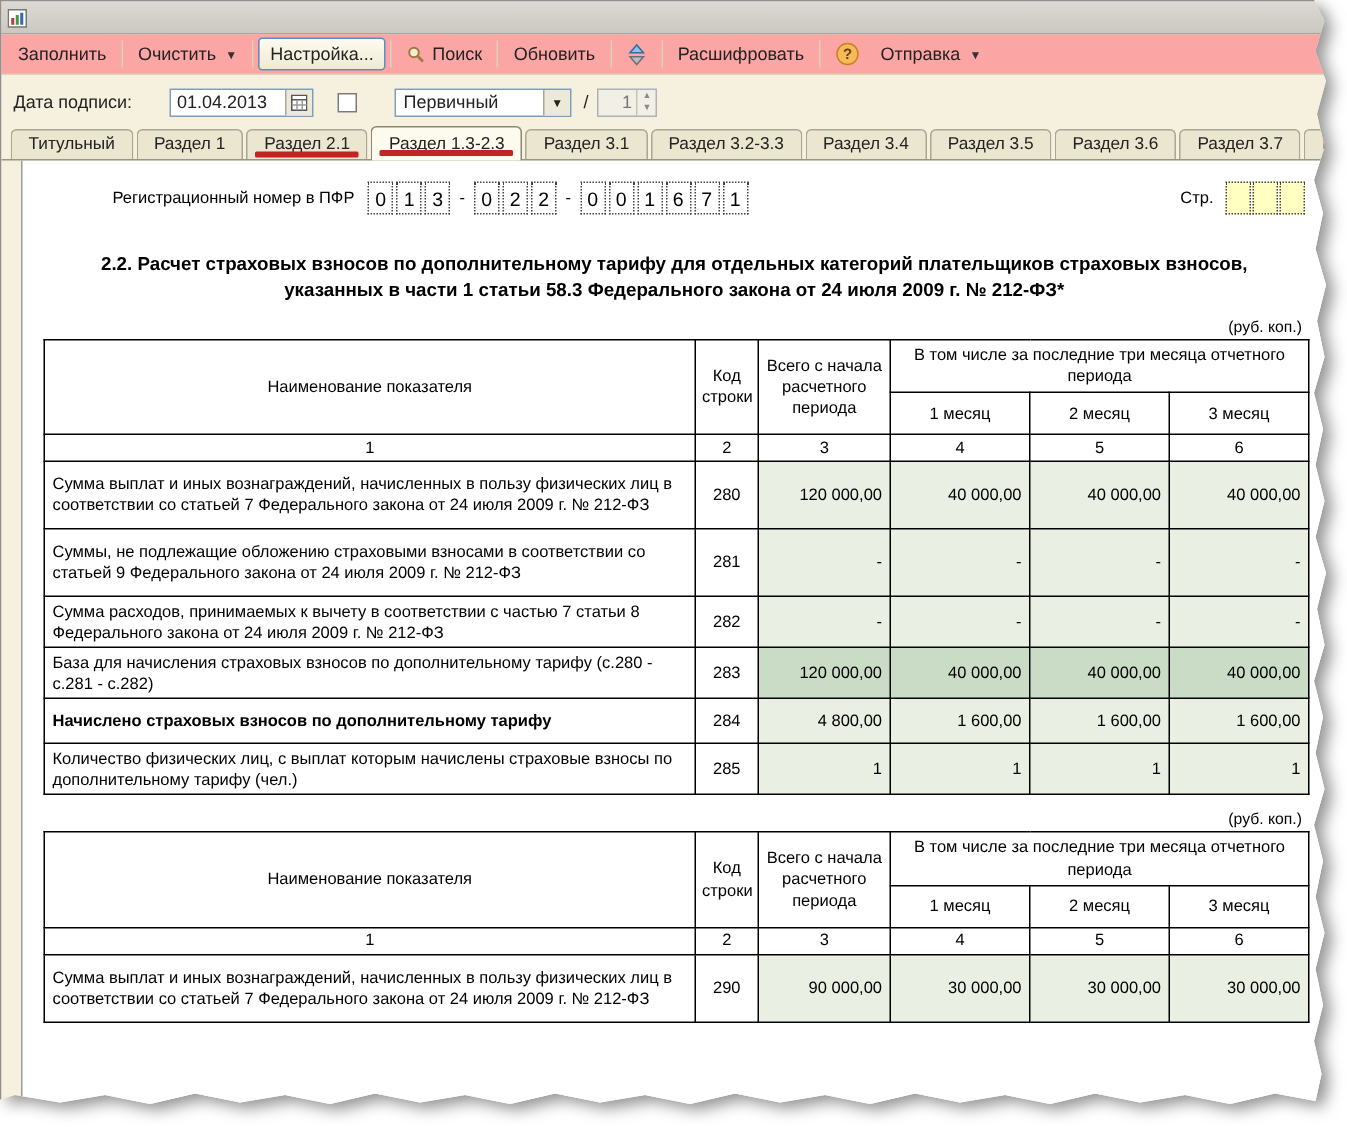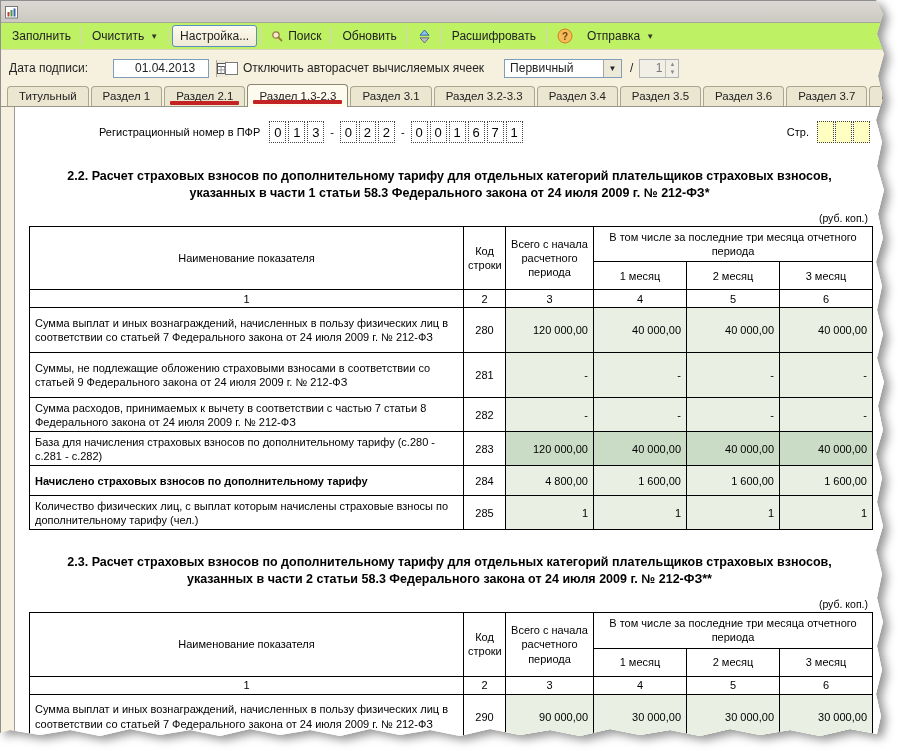--- a/index.html
+++ b/index.html
@@ -6,34 +6,34 @@
   html,body { width:898px; height:751px; background:#ffffff; overflow:hidden;
     font-family:"Liberation Sans", sans-serif; }
   .tear-wrap { width:898px; height:751px; filter:drop-shadow(5px 4px 5px rgba(90,90,90,.65)); }
   .window { width:884px; height:738px; background:#f5f1de; border-left:1px solid #8f8f8f; border-top:1px solid #8f8f8f;
     clip-path:polygon(0 0,876px 0,883px 14px,877px 34px,884px 54px,878px 76px,883px 98px,876px 120px,882px 142px,877px 166px,884px 190px,878px 214px,883px 238px,876px 262px,882px 286px,877px 310px,883px 334px,877px 358px,884px 382px,878px 406px,883px 430px,876px 454px,882px 478px,877px 502px,883px 526px,876px 550px,882px 574px,877px 598px,883px 622px,877px 646px,882px 670px,876px 694px,881px 716px,877px 734px,850px 729px,820px 736px,790px 730px,760px 735px,730px 729px,700px 736px,670px 730px,640px 735px,610px 729px,580px 736px,550px 730px,520px 735px,490px 729px,460px 736px,430px 730px,400px 735px,370px 729px,340px 736px,310px 730px,280px 735px,250px 729px,220px 736px,190px 730px,160px 735px,130px 729px,100px 736px,70px 730px,40px 735px,10px 730px,0 733px); }
   
   .titlebar { height:22px; background:linear-gradient(#dcd9d4,#ccc9c2); display:flex; align-items:center;
     padding-left:4px; gap:5px; border-bottom:1px solid #a8a5a0; }
   .titlebar .t { font-size:12px; font-weight:bold; color:#111; }
   
-  .toolbar { height:27px; background:#bef264; display:flex; align-items:center; padding:0 4px;
+  .toolbar { height:27px; background:#fca5a5; display:flex; align-items:center; padding:0 4px;
     border-bottom:1px solid #d9d4bb; font-size:12px; color:#222; }
   .tbtn { display:flex; align-items:center; gap:4px; padding:3px 7px; cursor:default; white-space:nowrap; }
   .tbtn.focused { border:1px solid #5b8dc9; border-radius:3px; background:linear-gradient(#fdfbef,#f0ead4); }
   .tsep { width:1px; height:18px; background:#d8d3bc; margin:0 3px; }
   .darr { font-size:8px; color:#333; margin-left:2px; }
   
   .formarea { background:#f5f1de; padding:6px 8px 2px 8px; font-size:12px; color:#222; }
   .frow { display:flex; align-items:center; height:24px; }
   .flabel { width:104px; }
   .link { color:#2b5fa3; cursor:pointer; }
   .field { background:#fff; border:1px solid #7f9db9; height:19px; display:flex; align-items:center; }
   .datefield { width:96px; margin-right:10px; }
-  .datefield .txt { flex:1; padding:0 21px; font-size:12px; }
+  .datefield .txt { flex:1; padding:0 4px; font-size:12px; }
   .minibtn { width:18px; height:17px; background:#ece9d8; border-left:1px solid #aca899;
     display:flex; align-items:center; justify-content:center; }
   .chk { width:13px; height:13px; background:#fff; border:1px solid #7b7b7b; margin:0 5px 0 6px; }
   .combo { width:118px; margin-left:20px; }
   .combo .txt { flex:1; padding:0 5px; }
   .combo .minibtn .ar { font-size:8px; color:#222; }
   .slash { margin:0 6px 0 8px; }
   .spinner { width:40px; height:19px; border:1px solid #aeb2b8; background:#f2f0e6; display:flex; color:#777; }
   .spinner .num { flex:1; text-align:right; padding:1px 3px 0 0; font-size:12px; }
   .spincol { width:13px; display:flex; flex-direction:column; border-left:1px solid #c6c3b5; }
@@ -47,21 +47,21 @@
   .tab.active { background:#fdfbee; height:23px; padding-top:5px; margin-bottom:-1px; border-color:#8a8672;
     z-index:2; }
   .annot { position:absolute; left:5px; right:5px; bottom:1px; height:4px; background:#c42323; border-radius:1px; }
   .tab.active .annot { bottom:3px; }
   
   .docouter { background:#f5f1de; height:664px; }
   .document { background:#ffffff; border-left:1px solid #9a9a9a; margin-left:13px; height:100%;
     overflow:hidden; padding-top:13px; color:#000; }
   
   .regrow { display:flex; align-items:center; font-size:11px; height:24px; }
-  .reglabel { margin-left:84px; margin-right:9px; }
+  .reglabel { margin-left:60px; margin-right:9px; }
   .digits { display:flex; align-items:center; gap:2px; }
   .dbox { width:17px; height:22px; border:1px dotted #444; background:#fff; font-size:13px;
     display:flex; align-items:center; justify-content:center; }
   .dbox.yellow { background:#ffffc2; }
   .dash { margin:0 4px; }
   .strgroup { margin-left:auto; display:flex; align-items:center; margin-right:14px; gap:8px; }
   .strboxes { display:flex; gap:1px; }
   
   .secheading { font-weight:bold; font-size:12.5px; text-align:center; width:815px; margin:24px auto 0 auto;
     line-height:1.35; }
@@ -161,21 +161,20 @@
               <svg width="11" height="11">
                 <rect x="0.5" y="0.5" width="10" height="10" fill="#fff" stroke="#555"></rect>
                 <line x1="0.5" y1="3.5" x2="10.5" y2="3.5" stroke="#555"></line>
                 <line x1="4" y1="3.5" x2="4" y2="10.5" stroke="#999"></line>
                 <line x1="7.5" y1="3.5" x2="7.5" y2="10.5" stroke="#999"></line>
                 <line x1="0.5" y1="7" x2="10.5" y2="7" stroke="#999"></line>
               </svg>
             </span>
       </span>
       <span class="chk"></span>
-      <span>Отключить авторасчет вычисляемых ячеек</span>
       <span class="field combo">
         <span class="txt">Первичный</span>
         <span class="minibtn">
               <span class="ar">▼</span>
             </span>
       </span>
       <span class="slash">/</span>
       <span class="spinner">
         <span class="num">1</span>
         <span class="spincol">
@@ -307,21 +306,20 @@
         <td class="name">Количество физических лиц, с выплат которым начислены страховые взносы по дополнительному тарифу (чел.)</td>
         <td class="code">285</td>
         <td class="val">1</td>
         <td class="val">1</td>
         <td class="val">1</td>
         <td class="val">1</td>
       </tr>
     </tbody>
           </table>
 
-    <div class="secheading">2.3. Расчет страховых взносов по дополнительному тарифу для отдельных категорий плательщиков страховых взносов, указанных в части 2 статьи 58.3 Федерального закона от 24 июля 2009 г. № 212-ФЗ**</div>
     <div class="units">(руб. коп.)</div>
 
     <table class="rep">
       <colgroup>
               <col style="width:434px">
               <col style="width:42px">
               <col style="width:88px">
               <col style="width:93px">
               <col style="width:93px">
               <col style="width:93px">

